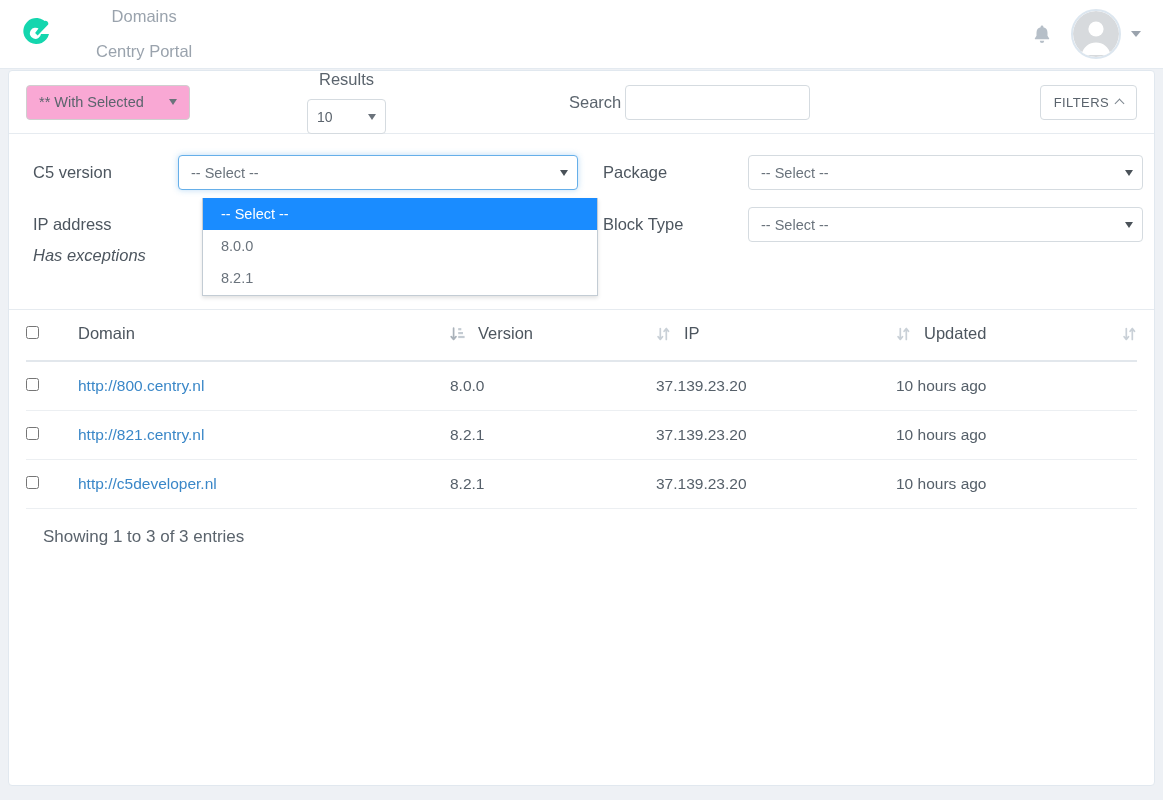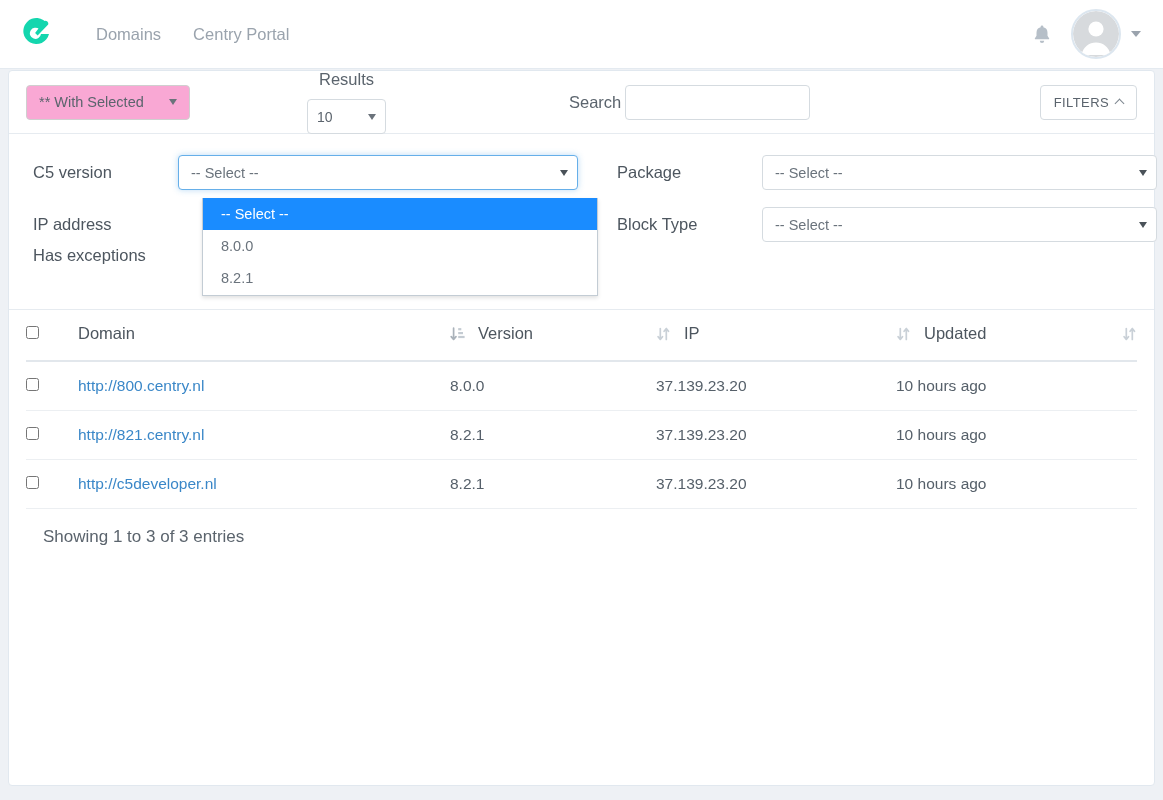--- a/index.html
+++ b/index.html
@@ -20,21 +20,21 @@
     align-items: center;
     padding: 0 22px 0 14px;
     position: relative;
     z-index: 5;
   }
   .brand {
     width: 44px; height: 44px;
     display: flex; align-items: center; justify-content: center;
     margin-right: 22px;
   }
-  .nav-links { display: flex; align-items: center; }
+  .nav-links { display: flex; align-items: center; flex-direction: column; }
   .nav-link {
     color: #9aa3ad;
     font-size: 16.5px;
     text-decoration: none;
     padding: 8px 16px;
     white-space: nowrap;
   }
   .nav-right {
     margin-left: auto;
     display: flex;
@@ -163,21 +163,21 @@
     position: relative;
     padding: 21px 17px 26px 17px;
     border-bottom: 1px solid #e6ebf0;
     min-height: 176px;
   }
   .filter-col {
     position: absolute;
     top: 21px;
   }
   .filter-col.left { left: 24px; width: 545px; }
-  .filter-col.right { left: 608px; width: 540px; }
+  .filter-col.right { left: 594px; width: 540px; }
 
   .frow {
     display: flex;
     align-items: flex-start;
     margin-bottom: 17px;
     position: relative;
   }
   .frow .flabel {
     color: #4d565f;
     font-size: 16.5px;
@@ -231,21 +231,21 @@
     color: #6a737c;
     cursor: pointer;
   }
   .option-item.selected {
     background: #1a8cff;
     color: #ffffff;
   }
 
   
   .ip-row { margin-bottom: 6px; }
-  .has-exc-label { width: 145px; color: #4d565f; font-size: 16.5px; line-height: 25px; }
+  .has-exc-label { width: 145px; color: #4d565f; font-size: 16.5px; line-height: 25px; font-style: italic; }
 
   
   .table-wrap { padding: 0 17px; }
   table { width: 100%; border-collapse: collapse; }
   thead th {
     text-align: left;
     font-weight: normal;
     color: #4d565f;
     font-size: 16.5px;
     padding: 14px 0 17px 0;

